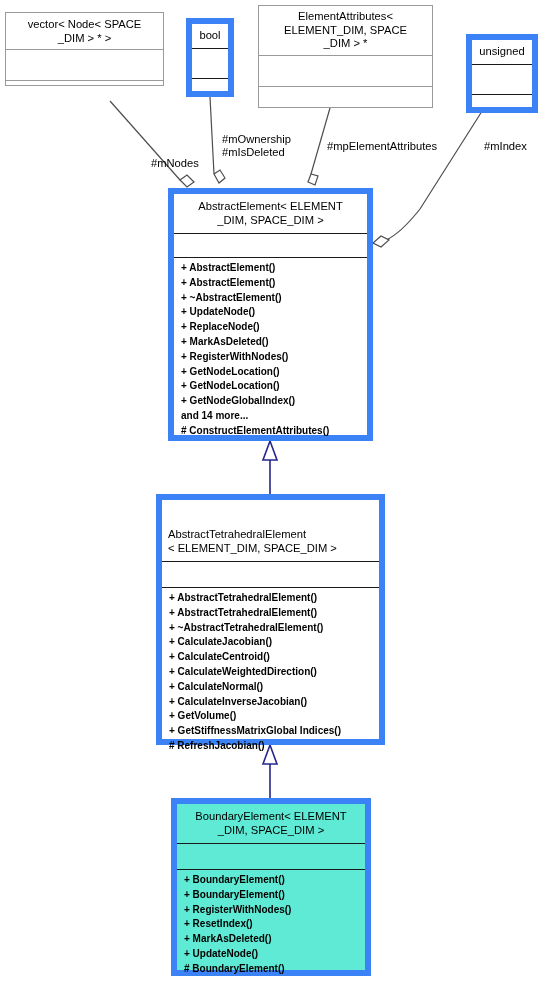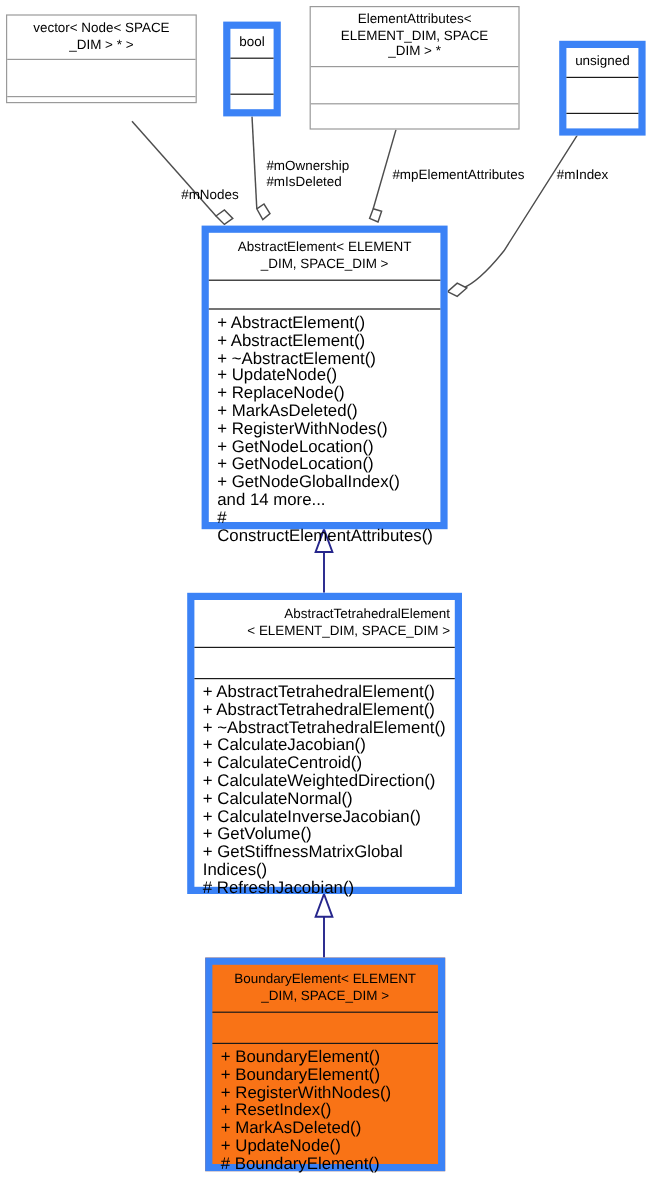--- a/index.html
+++ b/index.html
@@ -35,21 +35,21 @@
     background: #ffffff;
     border: 1px solid #9a9a9a;
     display: flex;
     flex-direction: column;
     z-index: 3;
   }
   .uml-box.solid {
     border: 6px solid #3b82f6;
   }
   .uml-box.filled {
-    background: #f97316;
+    background: #5eead4;
     justify-content: space-between;
   }
   .uml-title {
     text-align: center;
     font-size: 11.2px;
     line-height: 13.5px;
     color: #000000;
     padding: 4px 4px 4px 4px;
     white-space: pre-line;
   }
@@ -61,24 +61,25 @@
     padding: 2px 5px;
     color: #000;
   }
   .uml-box.solid > .uml-attrs,
   .uml-box.solid > .uml-ops {
     border-top: 1px solid #1a1a1a;
   }
   .uml-ops {
     border-top: 1px solid #9a9a9a;
     min-height: 17px;
-    font-size: 14px;
+    font-size: 10px;
     line-height: 14.8px;
     padding: 3px 5px 4px 7px;
     color: #000;
+    font-weight: bold;
   }
   .uml-ops .op {
     white-space: normal;
   }
 
   
   .prim .uml-title {
     padding-top: 5px;
     padding-bottom: 5px;
   }
@@ -111,21 +112,21 @@
   #box-vector .uml-attrs  { min-height: 26px; }
   #box-vector .uml-ops    { min-height: 26px; }
 
   #box-elementattrs .uml-title { padding-top: 4px; }
   #box-elementattrs .uml-attrs { min-height: 26px; }
   #box-elementattrs .uml-ops   { min-height: 26px; }
 
   #box-abstractelem .uml-title { padding-top: 6px; padding-bottom: 6px; }
   #box-abstractelem .uml-attrs { min-height: 19px; }
 
-  #box-tetra .uml-title  { text-align: right; padding-left: 6px; padding-top: 6px; padding-bottom: 6px; }
+  #box-tetra .uml-title  { text-align: left; padding-left: 6px; padding-top: 6px; padding-bottom: 6px; margin-top: 22px; }
   #box-tetra .uml-attrs  { min-height: 21px; }
 
   #box-boundary .uml-title { padding-top: 6px; padding-bottom: 6px; }
   #box-boundary .uml-attrs { min-height: 21px; }
 </style>
 </head>
 <body>
 
 <div id="diagram">
 
@@ -243,15 +244,15 @@
       </div>
   </div>
 
   <div class="edge-label" style="left:151px; top:157px;">#mNodes</div>
 
   <div class="edge-label" style="left:222px; top:133px;">#mOwnership
 #mIsDeleted</div>
 
   <div class="edge-label" style="left:327px; top:140px;">#mpElementAttributes</div>
 
-  <div class="edge-label" style="left:464px; top:140px;">#mIndex</div>
+  <div class="edge-label" style="left:484px; top:140px;">#mIndex</div>
 
 </div>
 
 </body></html>

